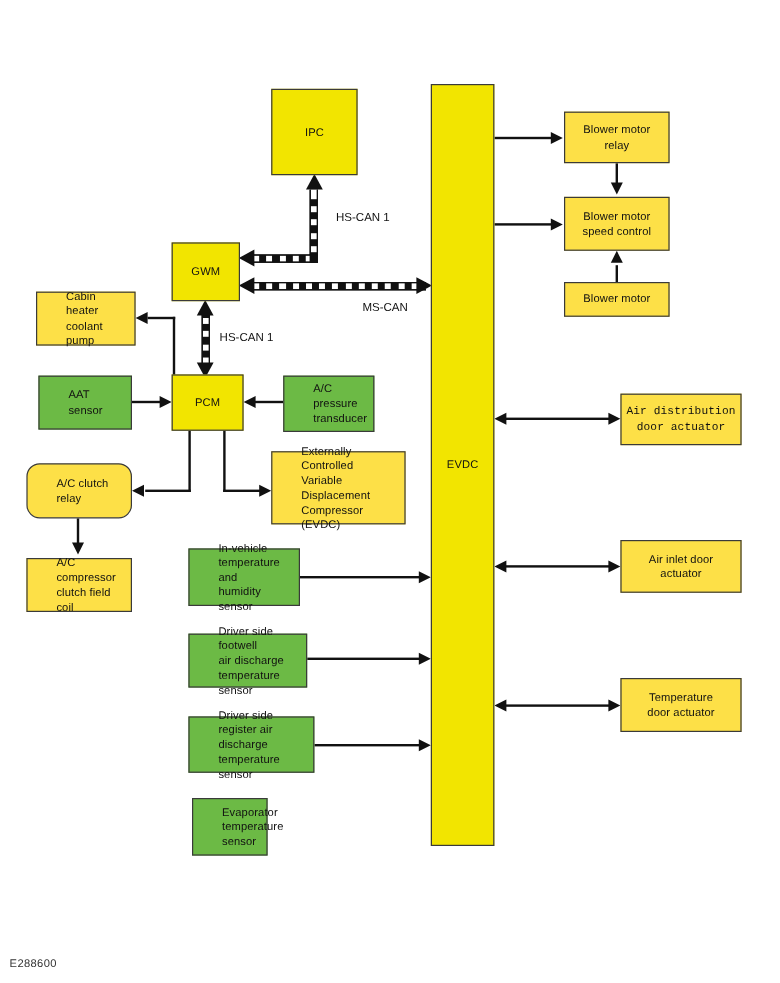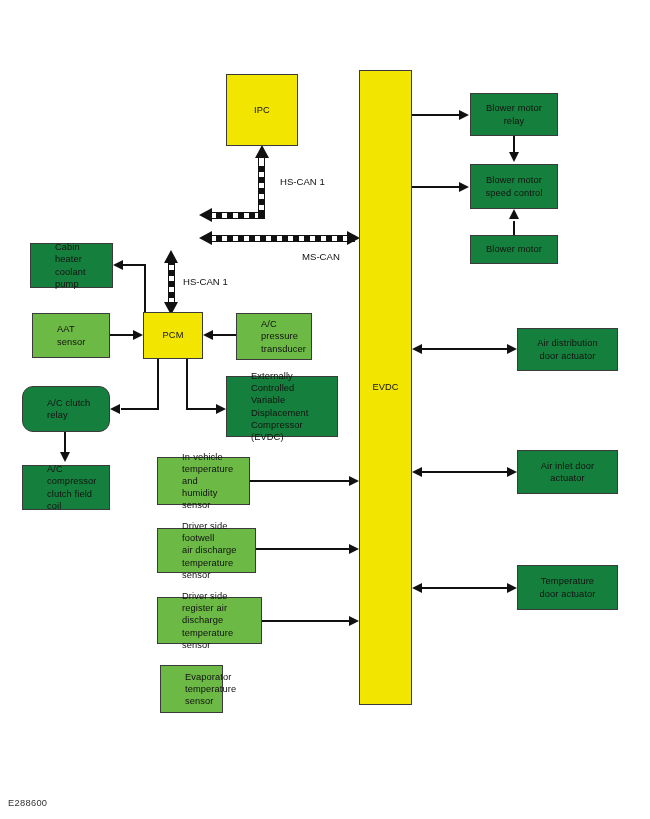--- a/index.html
+++ b/index.html
@@ -22,21 +22,21 @@
     box-sizing: border-box;
     border: 1.4px solid #3a3a3a;
     display: flex;
     align-items: center;
     font-size: 9.3px;
     line-height: 12.2px;
     color: #111111;
     letter-spacing: 0.1px;
   }
   .node.yellow { background: #f2e500; }
-  .node.blue   { background: #15803d; }
+  .node.blue   { background: #fde047; }
   .node.green  { background: #6cba45; }
 
   .node .lbl {
     display: block;
     width: 100%;
     white-space: pre-line;
   }
   .node.ctr { justify-content: center; text-align: center; }
   .node.ctr .lbl { text-align: center; }
   .node.lft { justify-content: flex-start; text-align: left; }
@@ -176,20 +176,23 @@
   <div class="ah ah-r" style="left:507px; top:582.8px;"></div>
 
   <div class="bus-label" style="left:280px; top:176px;">HS-CAN 1</div>
   <div class="bus-label" style="left:258px; top:251px;padding-left:44px;">MS-CAN</div>
   <div class="bus-label" style="left:183px; top:276px;">HS-CAN 1</div>
 
   <div class="node yellow ctr" id="ipc" style="left:226px; top:74px; width:72px; height:72px;">
     <span class="lbl">IPC</span>
   </div>
 
+  <div class="node yellow ctr" id="gwm" style="left:143px; top:202px; width:57px; height:49px;">
+    <span class="lbl">GWM</span>
+  </div>
 
   <div class="node yellow ctr" id="pcm" style="left:143px; top:312px; width:60px; height:47px;">
     <span class="lbl">PCM</span>
   </div>
 
   <div class="node yellow ctr" id="fcim" style="left:359px; top:70px; width:53px; height:635px;">
     <span class="lbl">EVDC</span>
   </div>
 
   <div class="node blue lft" style="left:30px; top:243px; width:83px; height:45px;">
@@ -253,21 +256,21 @@
 
   <div class="node blue ctr pad-ctr" style="left:470px; top:164px; width:88px; height:45px;">
     <span class="lbl">Blower motor
 speed control</span>
   </div>
 
   <div class="node blue ctr pad-ctr" style="left:470px; top:235px; width:88px; height:29px;">
     <span class="lbl">Blower motor</span>
   </div>
 
-  <div class="node blue ctr pad-ctr" style="left:517px; top:328px; width:101px; height:43px;">
+  <div class="node blue ctr pad-ctr" style="left:517px; top:328px; width:101px; height:43px;font-family:Liberation Mono, monospace;">
     <span class="lbl">Air distribution
 door actuator</span>
   </div>
 
   <div class="node blue ctr pad-ctr" style="left:517px; top:450px; width:101px; height:44px;">
     <span class="lbl">Air inlet door
 actuator</span>
   </div>
 
   <div class="node blue ctr pad-ctr" style="left:517px; top:565px; width:101px; height:45px;">

